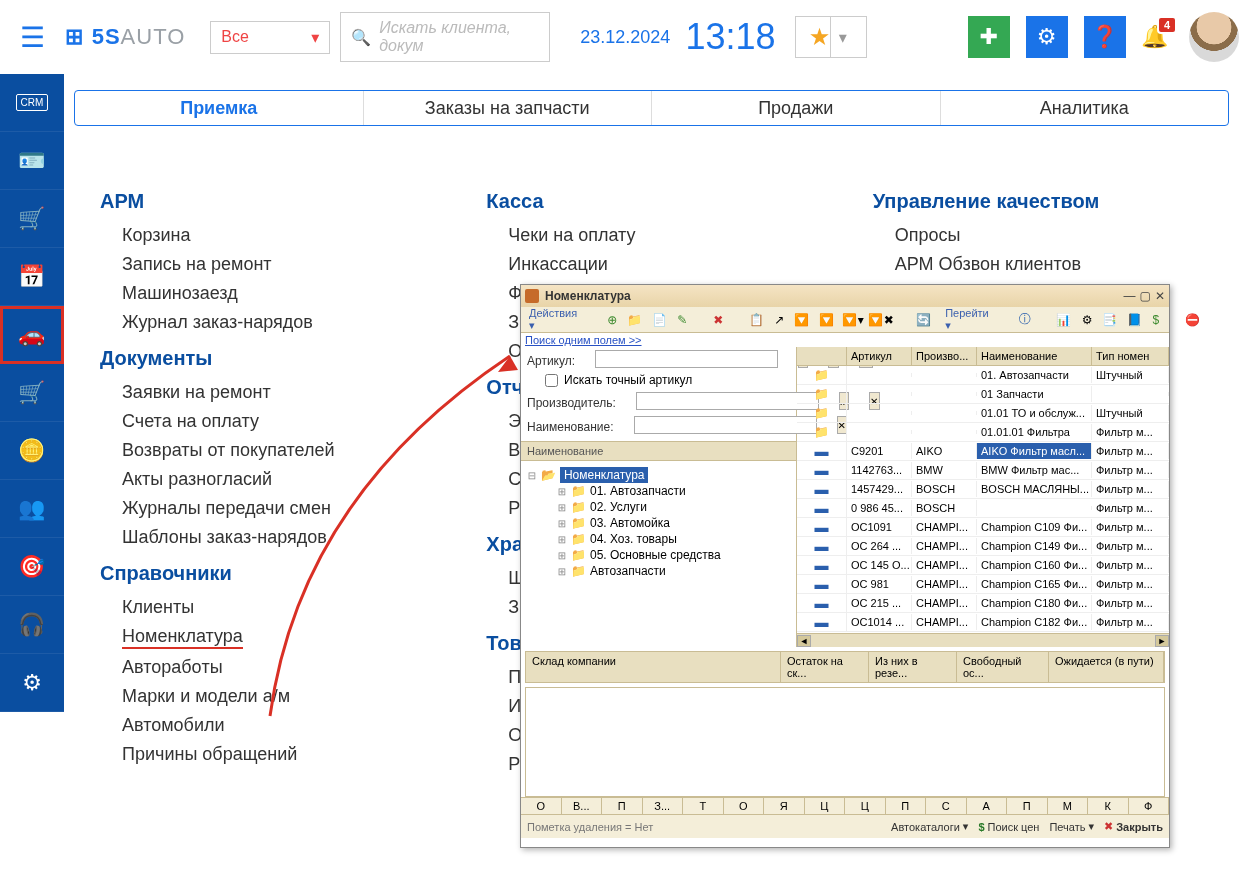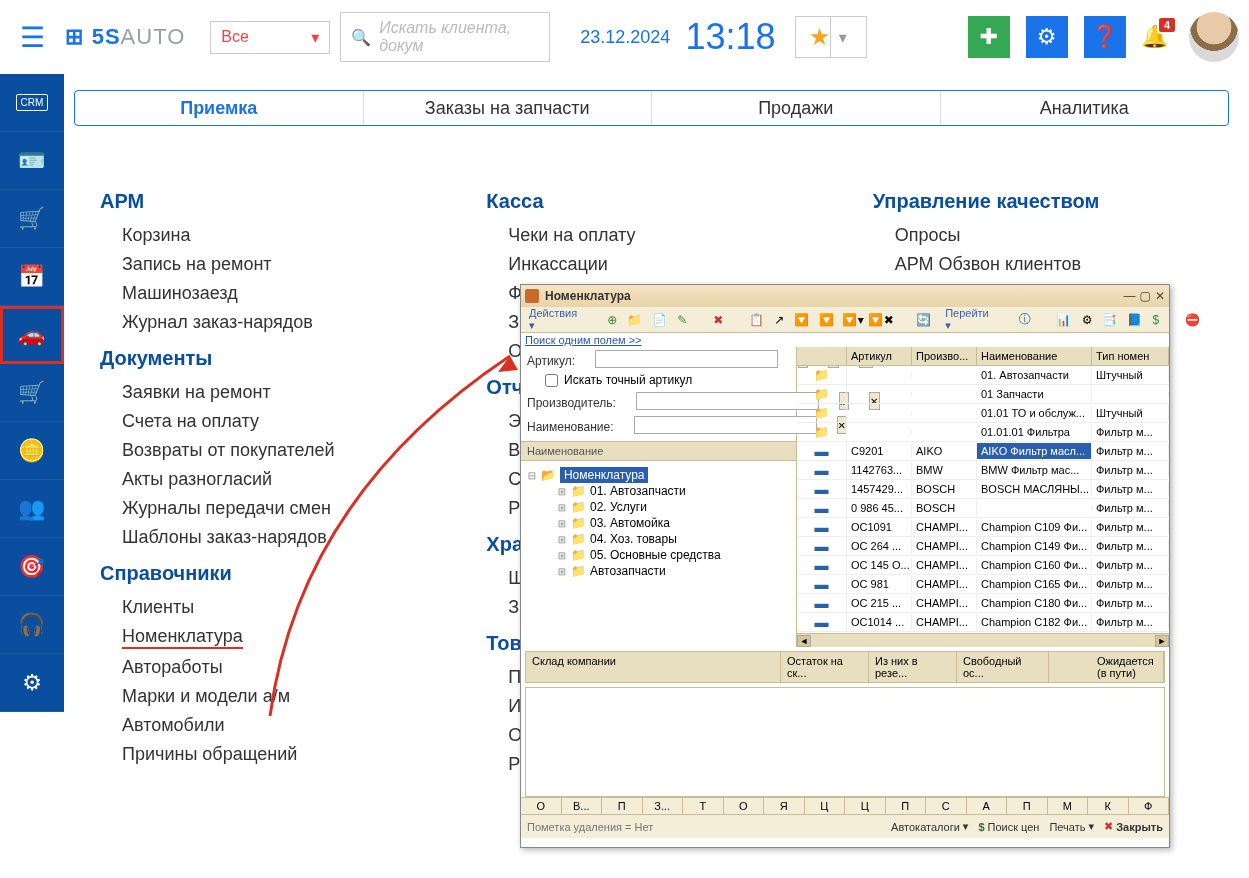--- a/index.html
+++ b/index.html
@@ -428,21 +428,21 @@
         <span class="scr-btn">►</span>
       </div>
     </div>
   </div>
 
   <div class="stock-hdr">
     <div style="width:255px;">Склад компании</div>
     <div style="width:88px;">Остаток на ск...</div>
     <div style="width:88px;">Из них в резе...</div>
     <div style="width:92px;">Свободный ос...</div>
-    <div style="flex:1;margin-left:42px;">Ожидается (в пути)</div>
+    <div style="flex:1;">Ожидается (в пути)</div>
   </div>
   <div class="stock-body"></div>
 
   <div class="alpha-bar" id="alpha-bar">
       <div class="alpha">О</div>
       <div class="alpha">В...</div>
       <div class="alpha">П</div>
       <div class="alpha">З...</div>
       <div class="alpha">Т</div>
       <div class="alpha">О</div>

